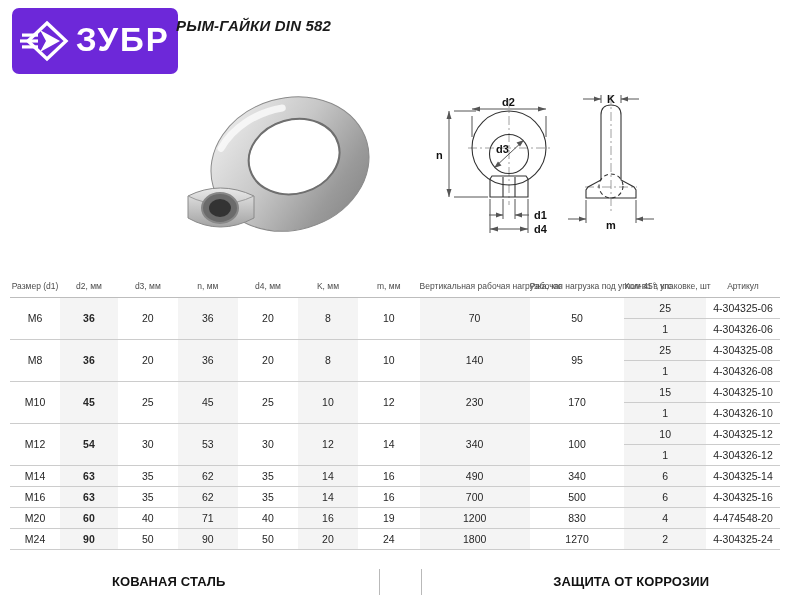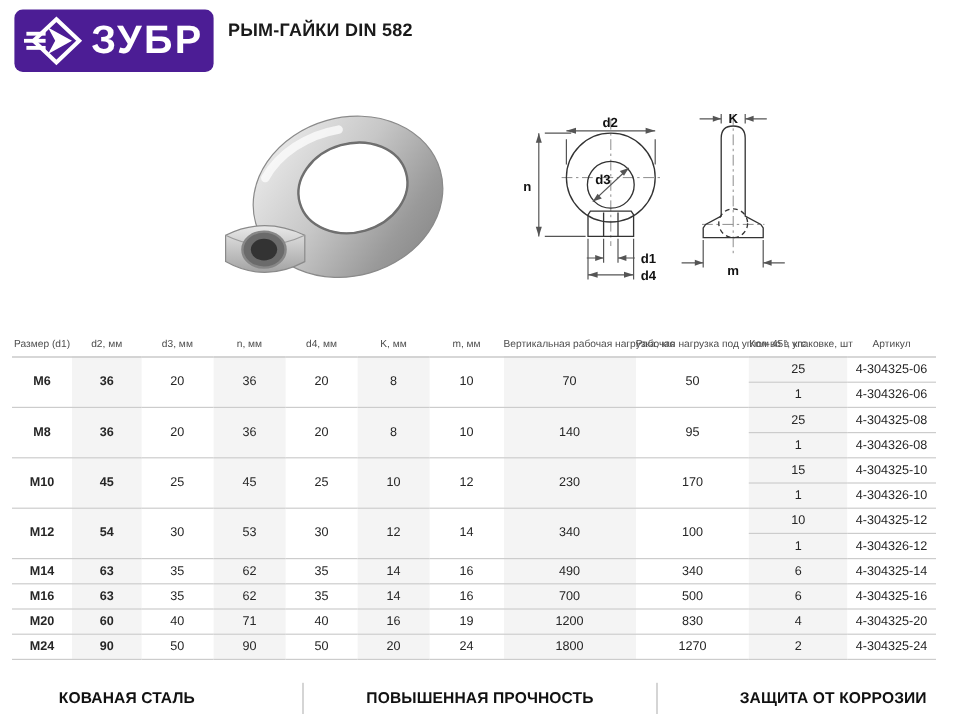--- a/index.html
+++ b/index.html
@@ -1,25 +1,25 @@
 <!DOCTYPE html>
 <html><head>
 <meta charset="utf-8">
 <style>
   * { margin:0; padding:0; box-sizing:border-box; }
   html,body { width:800px; height:600px; background:#fff; font-family:"Liberation Sans", sans-serif; overflow:hidden; position:relative; }
 
   
   .logo {
-    position:absolute; left:12px; top:8px; width:166px; height:52px;
-    background:#4c1d95; border-radius:7px; display:flex; align-items:center;
+    position:absolute; left:12px; top:8px; width:166px; height:66px;
+    background:#6d28d9; border-radius:7px; display:flex; align-items:center;
     padding-left:8px; gap:4px;
   }
   .logo-text { color:#fff; font-weight:bold; font-size:33px; letter-spacing:2px; line-height:1; padding-bottom:3px; }
-  .title-block { position:absolute; left:190px; top:17px; }
+  .title-block { position:absolute; left:176px; top:17px;font-style:italic; }
   .title-line { font-size:15px; font-weight:bold; color:#1a1a1a; line-height:1.25; letter-spacing:0.2px; }
 
   
   .photo { position:absolute; left:158px; top:90px; }
 
   
   .drawing { position:absolute; left:430px; top:83px; }
   .drawing text { font-size:11px; font-weight:bold; fill:#111; font-family:"Liberation Sans", sans-serif; }
   .dimline { stroke:#555; stroke-width:1; fill:none; }
   .part { stroke:#333; stroke-width:1.1; fill:none; }
@@ -33,21 +33,21 @@
   table.spec th {
     font-size:8.5px; font-weight:normal; color:#4d4d4d; text-align:center;
     height:22px; vertical-align:middle; border-bottom:1px solid #bdbdbd; white-space:nowrap; overflow:visible;
   }
   table.spec td {
     font-size:10.5px; color:#262626; text-align:center; vertical-align:middle;
     height:21px; border-top:1px solid #cccccc; white-space:nowrap;
   }
   table.spec tbody tr:last-child td { border-bottom:1px solid #cccccc; }
   td.stripe, th.stripe { background:#f4f4f4; }
-  td.size { font-weight:bold; font-size:12px; color:#0d0d0d; }
+  td.size { font-weight:normal; font-size:12px; color:#0d0d0d; }
   td.d2 { font-weight:bold; font-size:11.5px; color:#0d0d0d; }
   td.sku { font-size:10.5px; }
 
   
   .footer {
     position:absolute; left:0; top:563px; width:800px; height:37px;
     display:flex; align-items:center;gap:41px;
   }
   .footer-cell { flex:1; text-align:center; font-weight:bold; font-size:13px; color:#111; letter-spacing:0.1px; }
   .footer-divider { width:1px; height:26px; background:#b9b9b9; }
@@ -289,37 +289,36 @@
         <td rowspan="1" class="size">М20</td>
         <td rowspan="1" class="stripe d2">60</td>
         <td rowspan="1">40</td>
         <td rowspan="1" class="stripe">71</td>
         <td rowspan="1">40</td>
         <td rowspan="1" class="stripe">16</td>
         <td rowspan="1">19</td>
         <td rowspan="1" class="stripe">1200</td>
         <td rowspan="1">830</td>
         <td class="stripe">4</td>
-        <td class="sku">4-304325-20</td>
+        <td class="sku">4-474548-20</td>
       </tr>
       <tr>
         <td rowspan="1" class="size">М24</td>
         <td rowspan="1" class="stripe d2">90</td>
         <td rowspan="1">50</td>
         <td rowspan="1" class="stripe">90</td>
         <td rowspan="1">50</td>
         <td rowspan="1" class="stripe">20</td>
         <td rowspan="1">24</td>
         <td rowspan="1" class="stripe">1800</td>
         <td rowspan="1">1270</td>
         <td class="stripe">2</td>
         <td class="sku">4-304325-24</td>
       </tr>
     </tbody>
 </table>
 
 <div class="footer">
   <div class="footer-cell">КОВАНАЯ СТАЛЬ</div>
   <div class="footer-divider"></div>
-  <div class="footer-cell">ПОВЫШЕННАЯ ПРОЧНОСТЬ</div>
   <div class="footer-divider"></div>
   <div class="footer-cell">ЗАЩИТА ОТ КОРРОЗИИ</div>
 </div>
 
 </body></html>

